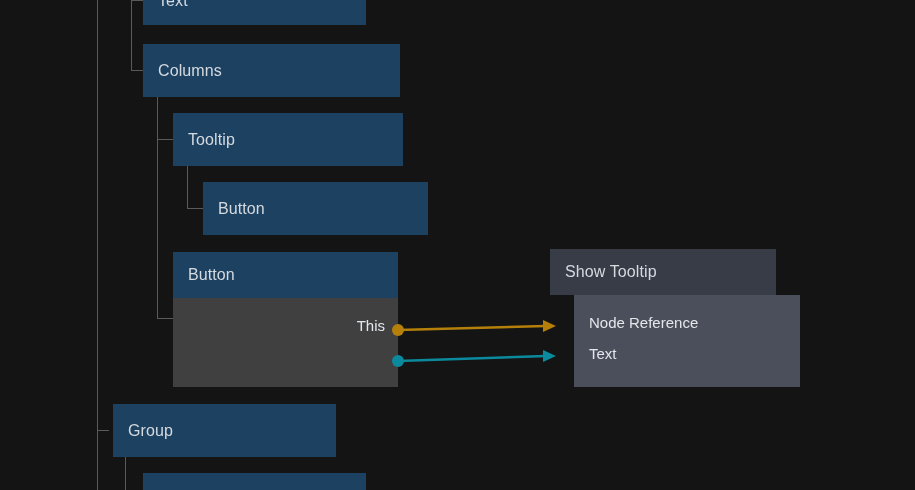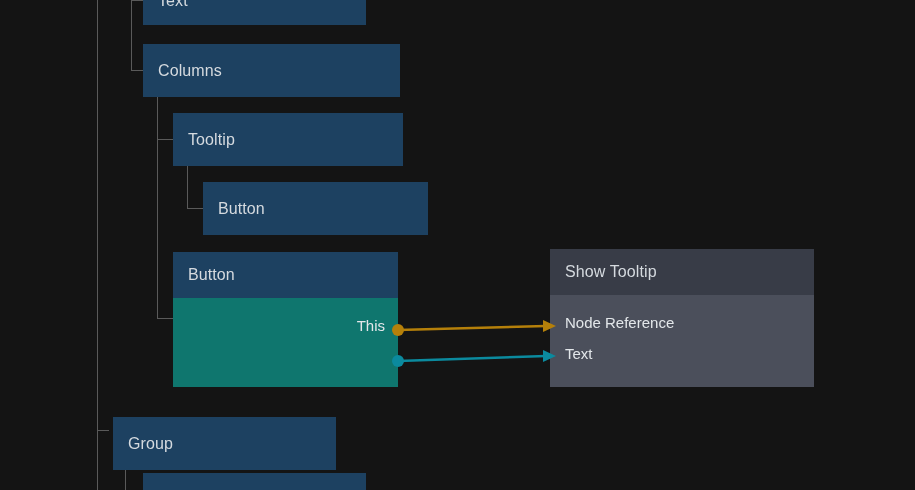--- a/index.html
+++ b/index.html
@@ -55,21 +55,21 @@
 
   
   .node.has-body .node-header {
     height: 46px;
   }
   .node-body {
     box-sizing: border-box;
     width: 100%;
   }
   .node.blue .node-body {
-    background: #0f766e;
+    background: #404040;
   }
   .node.gray .node-body {
     background: #4b4f5b;
   }
 
   .port-row {
     display: flex;
     align-items: center;
     height: 31px;
     color: #e3e7ea;
@@ -120,38 +120,38 @@
       </div>
       <div class="node blue" style="left: 143px; top: 44px; width: 257px; height: 53px;">
         <div class="node-header">Columns</div>
       </div>
       <div class="node blue" style="left: 173px; top: 113px; width: 230px; height: 53px;">
         <div class="node-header">Tooltip</div>
       </div>
       <div class="node blue" style="left: 203px; top: 182px; width: 225px; height: 53px;">
         <div class="node-header">Button</div>
       </div>
-      <div class="node blue" style="left: 113px; top: 417px; width: 223px; height: 53px;">
+      <div class="node blue" style="left: 113px; top: 404px; width: 223px; height: 53px;">
         <div class="node-header">Group</div>
       </div>
       <div class="node blue" style="left: 143px; top: 473px; width: 223px; height: 17px;">
         <div class="node-header"></div>
       </div>
     </div>
 
   <div id="port-node-layer">
       <div class="node has-body blue" style="left: 173px; top: 252px; width: 225px; height: 135px;">
         <div class="node-header">Button</div>
         <div class="node-body" style="height: 89px; padding-top: 12px;">
           <div class="port-row out">This</div>
         </div>
       </div>
-      <div class="node has-body gray" style="left: 550px; top: 249px; width: 264px; height: 138px; border-radius: 32px;">
+      <div class="node has-body gray" style="left: 550px; top: 249px; width: 226px; height: 138px; border-radius: 32px;">
         <div class="node-header">Show Tooltip</div>
-        <div class="node-body" style="height: 92px; padding-top: 12px;">
+        <div class="node-body" style="height: 92px; padding-top: 12px; margin-left: 24px;">
           <div class="port-row in">Node Reference</div>
           <div class="port-row in">Text</div>
         </div>
       </div>
     </div>
 
   <svg id="wires" viewBox="0 0 915 490" xmlns="http://www.w3.org/2000/svg">
       <g>
         <line x1="398" y1="330" x2="546" y2="326" stroke="#b5800a" stroke-width="2.4"></line>
         <circle cx="398" cy="330" r="6" fill="#b5800a"></circle>

